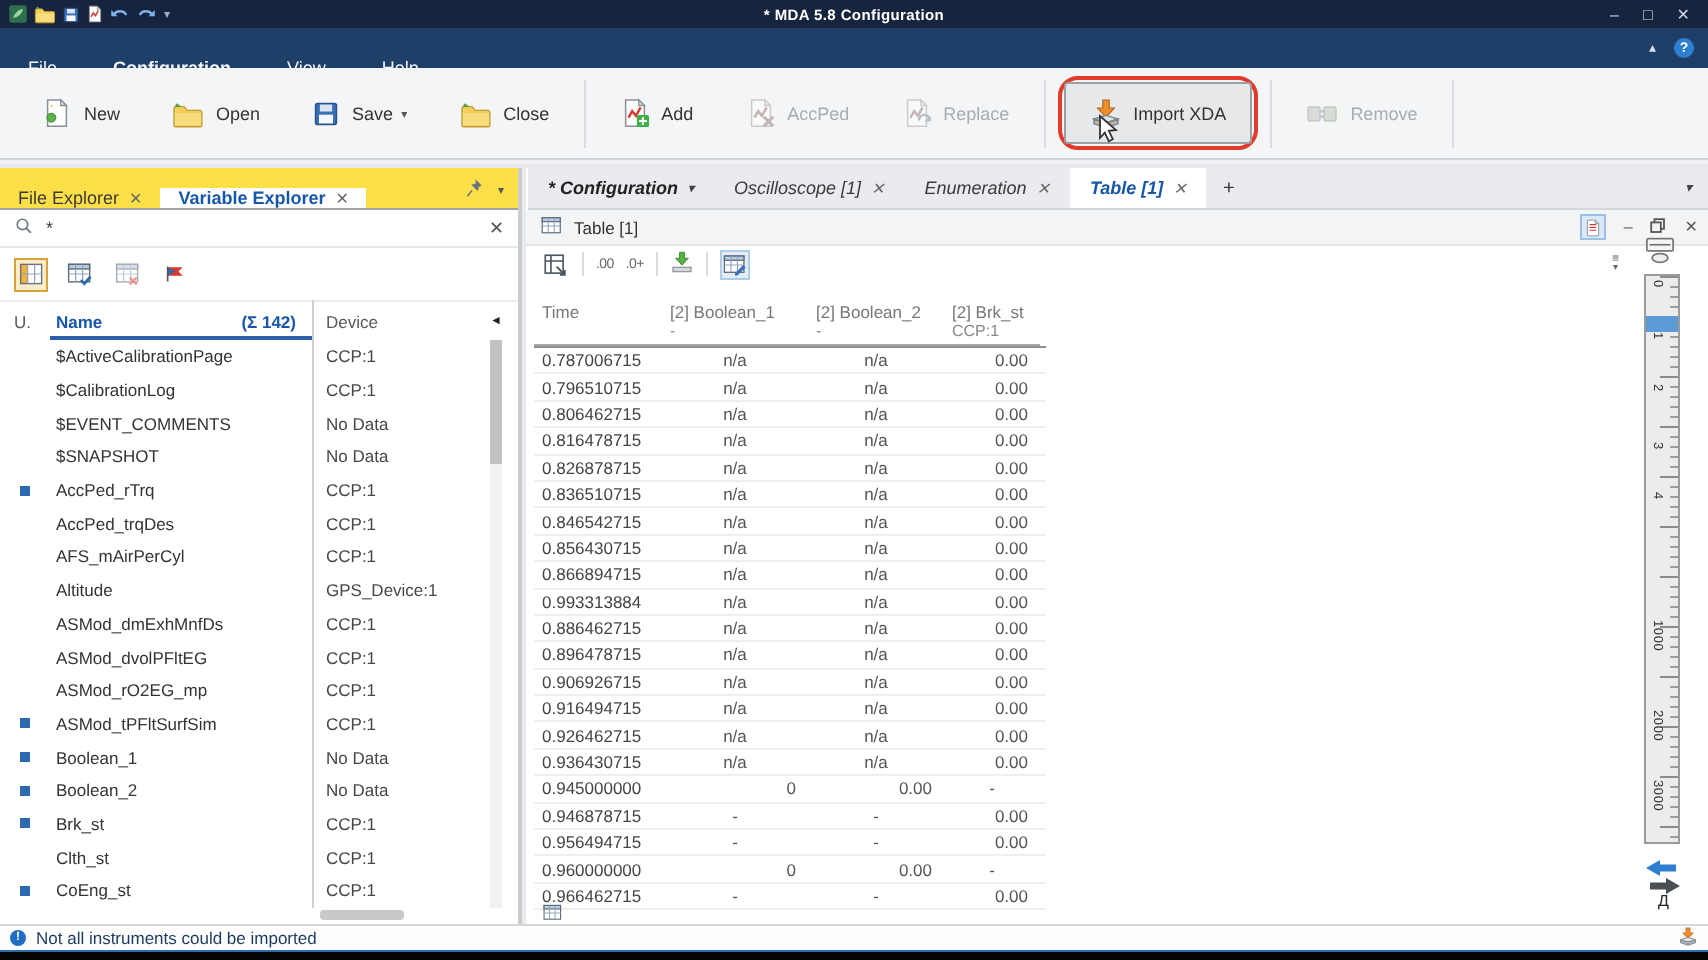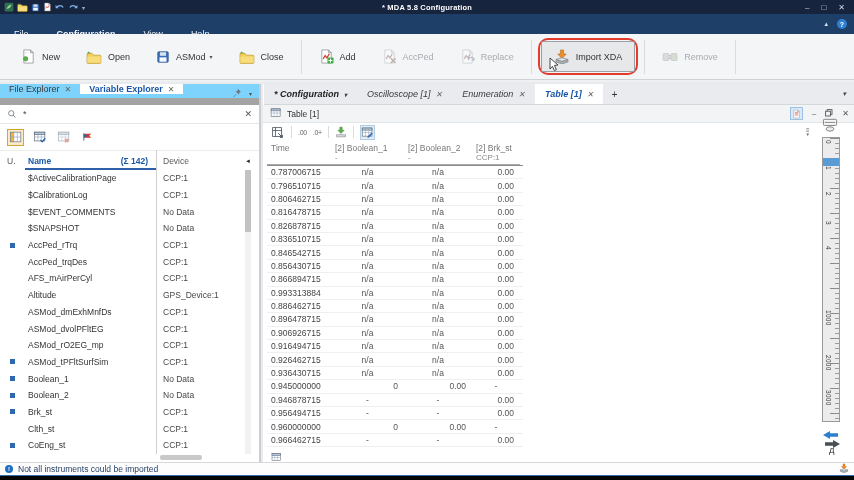--- a/index.html
+++ b/index.html
@@ -36,21 +36,21 @@
 .import-btn { background:#e7e8ea; border:1px solid #9aa0a6; }
 
 
 .cursor { position:absolute; left:549px; top:57px; z-index:50; }
 
 
 .body { position:absolute; top:80px; left:0; width:854px; height:382px; background:#e8eaed; border-top:2px solid #eef0f2; }
 
 
 .leftpanel { position:absolute; left:0; top:2px; width:261px; height:380px; background:#fff; border-right:2px solid #c9cdd1; }
-.lp-tabs { position:absolute; top:0; left:0; right:0; height:21px; background:#7dd3fc; display:flex; align-items:flex-start; border-bottom:7px solid #a3a3a3; }
+.lp-tabs { position:absolute; top:0; left:0; right:0; height:21px; background:#fde047; display:flex; align-items:flex-end; border-bottom:1px solid #a3a3a3; }
 .lp-tab { display:flex; align-items:center; gap:5px; padding:0 9px; font-size:9px; color:#3a3a3a; }
 .lp-tab.active { background:#fff; color:#1857a8; font-weight:bold; }
 .tab-close { font-size:8px; color:#666; font-weight:normal; }
 .lp-tabs-right { margin-left:auto; display:flex; align-items:center; gap:7px; padding-right:7px; }
 .lp-search { position:absolute; top:21px; left:0; right:0; height:19px; background:#fff; border-bottom:1px solid #e4e6e9; display:flex; align-items:center; gap:6px; padding:0 7px; }
 .lp-search input { border:none; outline:none; flex:1; font-size:9px; color:#444; font-family:"Liberation Sans",sans-serif; background:transparent; }
 .lp-search .clear { color:#555; font-size:9px; }
 .lp-toolbar { position:absolute; top:40px; left:0; right:0; height:26px; display:flex; align-items:center; gap:7px; padding:0 7px; background:#fff; }
 .tool-chip { display:flex; align-items:center; justify-content:center; width:17px; height:17px; border:1px solid transparent; }
 .tool-chip.selected { border-color:#d9a33c; background:#fcedc8; }
@@ -86,21 +86,21 @@
 .rp-subtab-right { margin-left:auto; display:flex; align-items:center; gap:9px; padding-right:5px; }
 .doc-chip { width:13px; height:13px; background:#dbe9f7; border:1px solid #9cc0e4; display:flex; align-items:center; justify-content:center; }
 .iw-glyph { color:#555; font-size:8px; }
 .rp-toolbar { position:absolute; top:39px; left:0; right:0; height:18px; display:flex; align-items:center; gap:6px; padding-left:7px; font-size:7px; color:#555; }
 .tb-sep { width:1px; height:12px; background:#d9dbde; }
 .tb-txt { font-size:7px; color:#666; letter-spacing:-.3px; }
 .tb-chip { display:flex; align-items:center; justify-content:center; width:15px; height:15px; border:1px solid transparent; }
 .tb-chip.hl { background:#e3edf8; border-color:#aecbe8; }
 
 .rp-table { position:absolute; top:57px; left:4px; width:256px; }
-.thead { display:flex; }
+.thead { display:flex;margin-top:8px; }
 .th { font-size:8.5px; color:#777; padding:2px 0 1px 4px; border-bottom:1px solid #a9a9a9; }
 .th .sub { font-size:8px; color:#888; min-height:10px; }
 .th-time { width:64px; }
 .th-b1 { width:73px; }
 .th-b2 { width:68px; }
 .th-brk { width:48px; }
 .tbody { border-top:1px solid #8d8d8d; }
 .trow { display:flex; height:13.4px; align-items:center; border-bottom:1px solid #efefef; font-size:8.5px; color:#555; }
 .tc { overflow:hidden; white-space:nowrap; }
 .tc-time { width:64px; padding-left:4px; color:#444; }
@@ -266,21 +266,21 @@
           </svg>
         </span>
       <span>Open</span>
     </div>
     <div class="rbtn">
       <span>
           <svg width="14" height="14" viewBox="0 0 16 16">
             <use href="#i-floppy"></use>
           </svg>
         </span>
-      <span>ASMod</span>
+      <span>Save</span>
       <span class="caret">▾</span>
     </div>
     <div class="rbtn">
       <span>
           <svg width="16" height="14" viewBox="0 0 16 14">
             <use href="#i-folder"></use>
           </svg>
         </span>
       <span>Close</span>
     </div>

